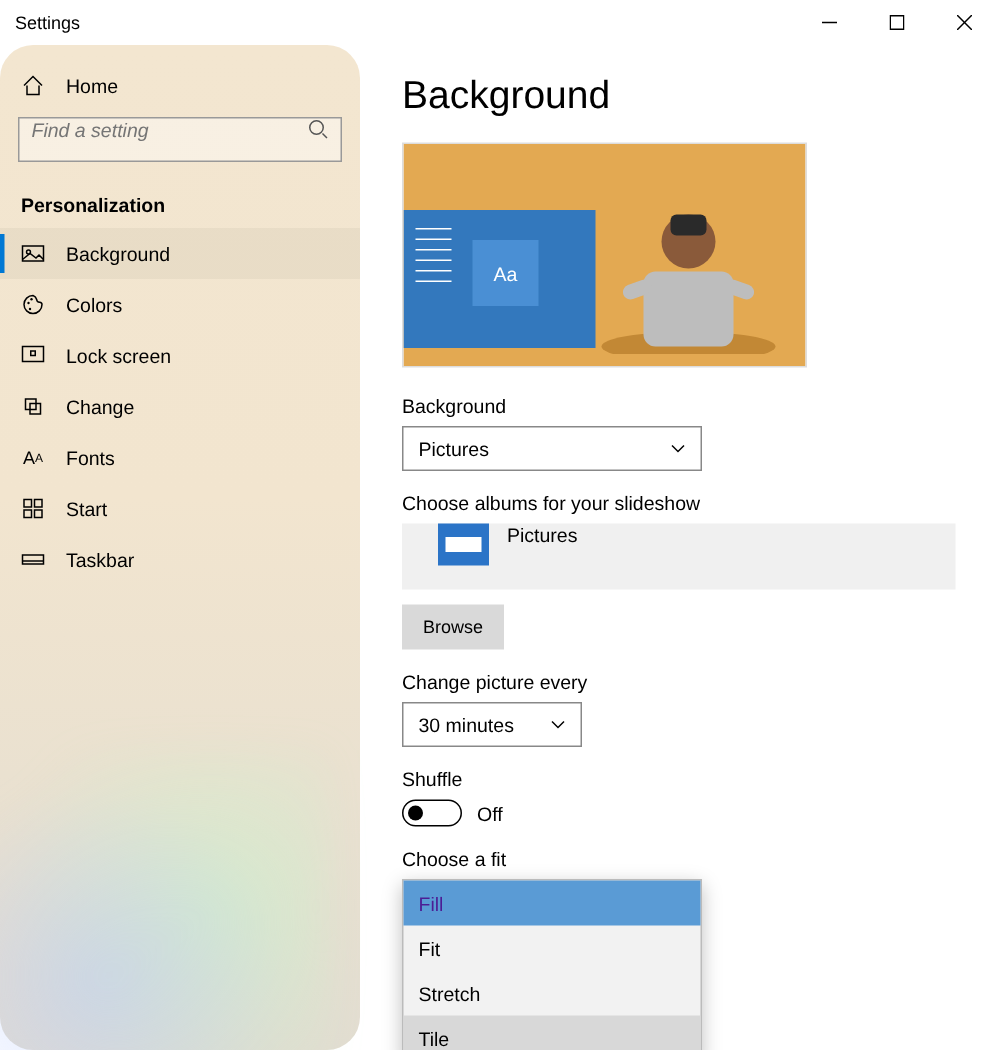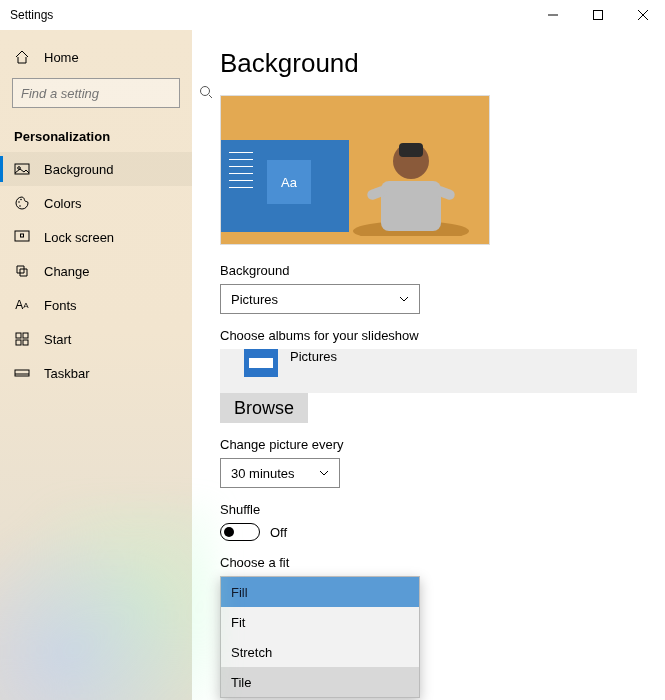--- a/index.html
+++ b/index.html
@@ -5,31 +5,31 @@
 * { box-sizing: border-box; margin: 0; padding: 0; }
 body { font-family: "Segoe UI", Arial, sans-serif; font-size: 13px; color: #000; background: #fff; width: 665px; height: 700px; overflow: hidden; position: relative; }
 
 .titlebar { display: flex; align-items: center; height: 30px; padding-left: 10px; }
 .titlebar-title { font-size: 12px; color: #000; }
 .win-controls { margin-left: auto; display: flex; }
 .win-btn { width: 45px; height: 30px; display: flex; align-items: center; justify-content: center; }
 .win-btn svg { width: 10px; height: 10px; }
 
 .container { display: flex; height: calc(100% - 30px); }
-.sidebar { width: 192px; background: linear-gradient(180deg, #f3e6d0 0%, #f2e5cf 45%, #e2ddd1 100%); padding-top: 10px; position: relative; }
+.sidebar { width: 240px; background: linear-gradient(180deg, #f3e6d0 0%, #f2e5cf 45%, #e2ddd1 100%); padding-top: 10px; position: relative; border-radius: 22px; }
 .sb-bottom-blur { position: absolute; bottom: -60px; left: -40px; width: 260px; height: 260px; background: radial-gradient(circle at 40% 60%, rgba(180,200,255,.45), rgba(255,255,255,0) 60%), radial-gradient(circle at 70% 40%, rgba(180,255,200,.35), rgba(255,255,255,0) 60%); filter: blur(12px); pointer-events: none; }
 
 .nav-row { display: flex; align-items: center; gap: 14px; height: 34px; padding: 0 14px; cursor: pointer; }
 .nav-row.category { font-weight: 600; padding: 8px 14px 6px; cursor: default; }
 .nav-row .icon { width: 16px; height: 16px; flex-shrink: 0; display: flex; align-items: center; justify-content: center; }
 .nav-row.selected { background: rgba(0,0,0,.04); position: relative; }
 .nav-row.selected::before { content: ""; position: absolute; left: 0; top: 4px; bottom: 4px; width: 3px; background: #0078d4; }
 
 .search-wrap { padding: 4px 12px 10px; }
-.search { border: 1px solid #999; background: rgba(255,255,255,.4); height: 30px; display: flex; align-items: center; padding: 0 8px; }
+.search { border: 1px solid #999; background: rgba(255,255,255,.4); height: 30px; display: flex; align-items: flex-start; padding: 0 8px; }
 .search input { border: none; background: transparent; outline: none; flex: 1; font-size: 13px; font-style: italic; color: #555; }
 
 .main { flex: 1; padding: 18px 28px 0 28px; overflow-y: auto; }
 h1 { font-weight: 400; font-size: 26px; margin-bottom: 16px; }
 
 .preview { width: 270px; height: 150px; background: linear-gradient(90deg, #e3a952 0%, #e3a952 100%); position: relative; border: 1px solid #ddd; overflow: hidden; margin-bottom: 18px; }
 .preview-person { position: absolute; right: 18px; top: 30px; width: 120px; height: 110px; }
 .preview-window { position: absolute; left: 0; bottom: 12px; width: 128px; height: 92px; background: #3378bd; display: flex; }
 .pv-lines { width: 40px; padding: 12px 8px; display: flex; flex-direction: column; gap: 6px; }
 .pv-lines span { display: block; height: 1px; background: #fff; }
@@ -37,29 +37,29 @@
 
 .label { font-size: 13px; margin: 14px 0 6px; }
 .select { border: 1px solid #888; height: 30px; display: flex; align-items: center; padding: 0 10px; justify-content: space-between; background: #fff; }
 .select.w200 { width: 200px; }
 .select.w120 { width: 120px; }
 
 .album-row { background: #f0f0f0; height: 44px; display: flex; align-items: flex-start; gap: 12px; padding: 0 24px; margin-top: 6px; }
 .album-thumb { width: 34px; height: 28px; background: #2b74c7; position: relative; }
 .album-thumb::after { content: ""; position: absolute; top: 9px; left: 5px; width: 24px; height: 10px; background: #fff; }
 
-.btn { background: #d9d9d9; border: none; height: 30px; padding: 0 14px; font-size: 18px; }
+.btn { background: #d9d9d9; border: none; height: 30px; padding: 0 14px; font-size: 12px; margin-top: 10px; }
 
 .toggle-row { display: flex; align-items: center; gap: 10px; margin-top: 6px; }
 .toggle { width: 40px; height: 18px; border: 1.5px solid #000; border-radius: 10px; position: relative; }
 .toggle::after { content: ""; position: absolute; width: 10px; height: 10px; background: #000; border-radius: 50%; top: 2.5px; left: 3px; }
 
 .dropdown-open { width: 200px; background: #f2f2f2; border: 1px solid #bbb; box-shadow: 0 4px 12px rgba(0,0,0,.25); margin-top: 4px; }
 .dd-item { height: 30px; display: flex; align-items: center; padding: 0 10px; }
-.dd-item.selected { background: #5a9bd5; color: #0f172a; }
+.dd-item.selected { background: #5a9bd5; color: #4c1d95; }
 .dd-item.hover { background: #d8d8d8; }
 
 .chev { width:10px; height:10px; }
 </style>
 </head>
 <body>
 
 <div class="titlebar">
   <span class="titlebar-title">Settings</span>
   <div class="win-controls">

